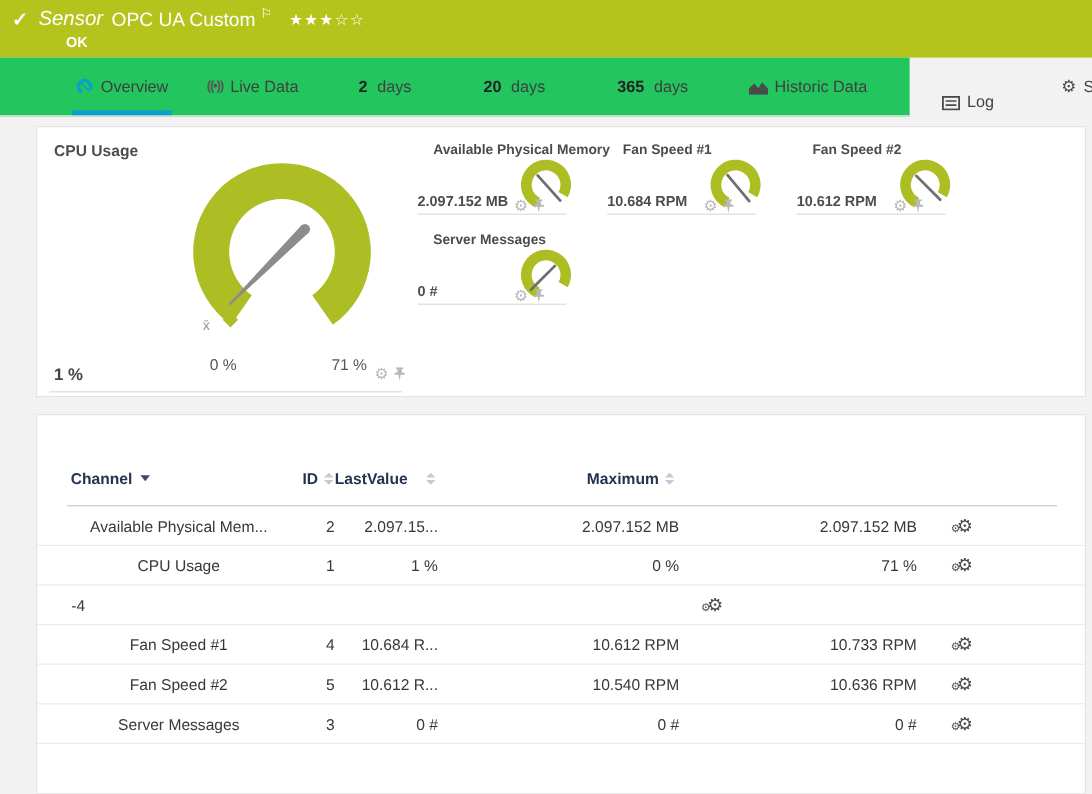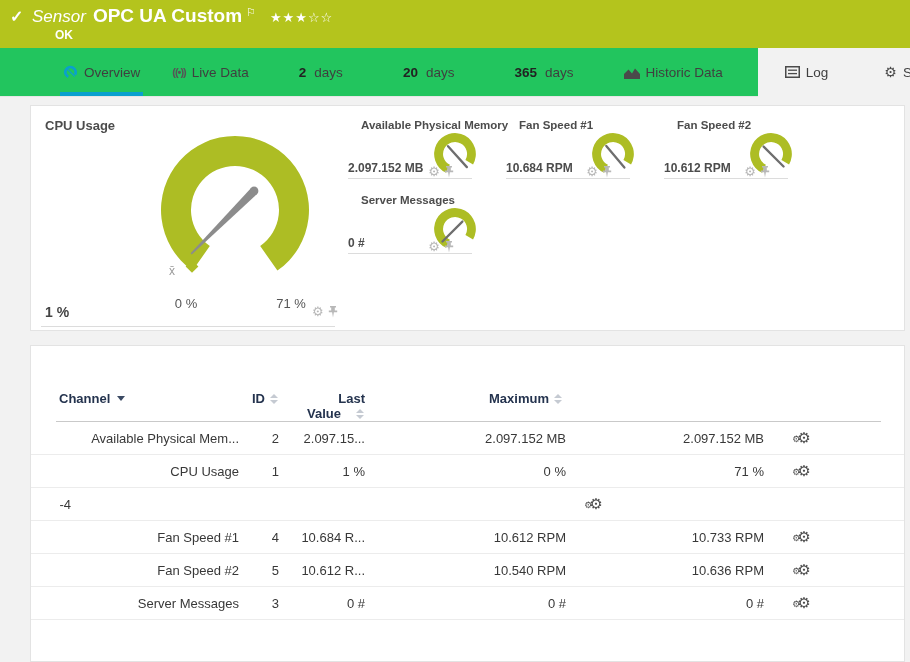--- a/index.html
+++ b/index.html
@@ -6,36 +6,36 @@
   html,body { width:910px; height:662px; overflow:hidden; background:#f2f2f2;
     font-family:"Liberation Sans", sans-serif; }
   .stage { position:relative; width:910px; height:662px; }
 
   
   .greenbar { position:absolute; left:0; top:0; width:910px; height:48px;
     background:#b4c41d; color:#fff; }
   .gb-check { position:absolute; left:10px; top:7px; font-size:16px; font-weight:bold; }
   .gb-line1 { position:absolute; left:32px; top:5px; white-space:nowrap; }
   .gb-kind { font-style:italic; font-size:17px; font-weight:300; margin-right:7px; }
-  .gb-title { font-size:19px; font-weight:bold; }
+  .gb-title { font-size:16px; font-weight:normal; }
   .gb-flag { font-size:11px; vertical-align:super; margin-left:4px; }
   .gb-stars { font-size:13px; margin-left:14px; letter-spacing:1px; }
   .gb-status { position:absolute; left:55px; top:28px; font-size:12px; font-weight:bold; }
 
   
   .tabbar { position:absolute; left:0; top:48px; width:758px; height:49px;
     background:#22c55e; border-bottom:1px solid #e6e6e6; display:flex; align-items:flex-end; }
   .tab { height:44px; display:flex; align-items:center; gap:6px; padding:0 3px;
     font-size:13.5px; color:#3f3f3f; cursor:pointer; white-space:nowrap;
     border-bottom:4px solid transparent; }
   .tab.active { border-bottom-color:#0aa0ce; }
   .tab .num { font-weight:bold; color:#222; margin-right:2px; }
   .t-overview { margin-left:60px; } .t-live { margin-left:26px; }
   .t-2d { margin-left:44px; } .t-30d { margin-left:54px; } .t-365d { margin-left:54px; }
-  .t-hist { margin-left:44px; } .t-log { margin-left:56px; } .t-set { margin-left:50px; }
+  .t-hist { margin-left:44px; } .t-log { margin-left:56px;align-items:flex-end; } .t-set { margin-left:50px; }
   .tab .uni-icon { font-size:14px; color:#4a4a4a; }
   .live-glyph { font-size:11px; color:#555; letter-spacing:-1px; font-weight:bold; }
 
   
   .panel { position:absolute; background:#fff; border:1px solid #e3e3e3; }
   .panel-top { left:30px; top:105px; width:875px; height:226px; }
   .panel-table { left:30px; top:345px; width:875px; height:317px; }
 
   
   .cpu-title { position:absolute; left:14px; top:12px; font-size:13px; font-weight:bold; color:#4c4c4c; }
@@ -58,29 +58,29 @@
   .sm-value { position:absolute; left:0; top:42px; font-size:12px; font-weight:bold; color:#4c4c4c; white-space:nowrap; }
   .sm-icons { position:absolute; right:18px; top:47px; }
 
   
   .thead { position:absolute; left:0; top:45px; width:100%; display:flex; align-items:flex-start;
     font-size:13px; font-weight:bold; color:#24334e; }
   .thead-line { position:absolute; left:25px; top:75px; width:825px; border-bottom:1px solid #c9c9c9; }
   .tbody { position:absolute; left:0; top:76px; width:100%; }
   .trow { display:flex; align-items:center; height:33px; border-bottom:1px solid #ececec;
     font-size:13px; color:#383838; }
-  .c1 { width:180px; margin-left:28px; text-align:right; overflow:hidden; white-space:nowrap; }
+  .c1 { width:180px; margin-left:28px; text-align:center; overflow:hidden; white-space:nowrap; }
   .c2 { width:40px; text-align:right; }
   .c3 { width:86px; text-align:right; white-space:nowrap; }
   .c4 { width:201px; text-align:right; white-space:nowrap; }
   .c5 { width:198px; text-align:right; white-space:nowrap; }
   .c6 { width:80px; text-align:center; }
   .h-inline { display:inline-flex; align-items:center; gap:5px; justify-content:flex-end; width:100%; }
   .h-left { justify-content:flex-start; }
-  .lastval { display:flex; flex-direction:column; align-items:flex-end; line-height:15px; }
+  .lastval { display:flex; align-items:flex-end; line-height:15px; }
   .lv2 { display:inline-flex; align-items:center; gap:15px; }
 
   .sort-both { display:inline-block; width:9px; }
   .sort-both i { display:block; width:0; height:0; border-left:4px solid transparent; border-right:4px solid transparent; }
   .sort-both .up { border-bottom:4px solid #c5cad2; margin-bottom:2px; }
   .sort-both .dn { border-top:4px solid #c5cad2; }
   .sort-desc { display:inline-block; width:0; height:0; border-left:4px solid transparent;
     border-right:4px solid transparent; border-top:5px solid #3b4a63; margin-left:2px; }
 
   .row-gear { position:relative; display:inline-block; color:#4d4d4d; font-size:15px; line-height:15px; cursor:pointer; }

